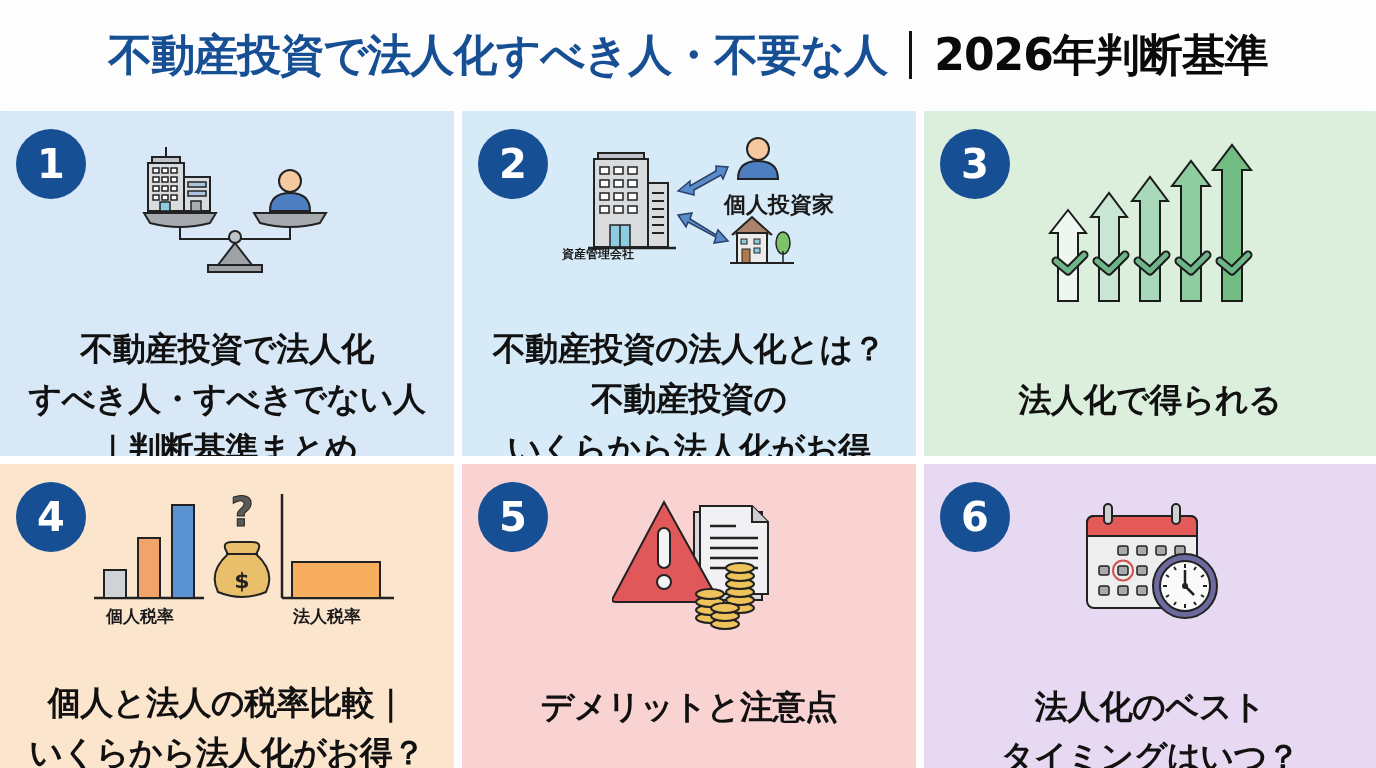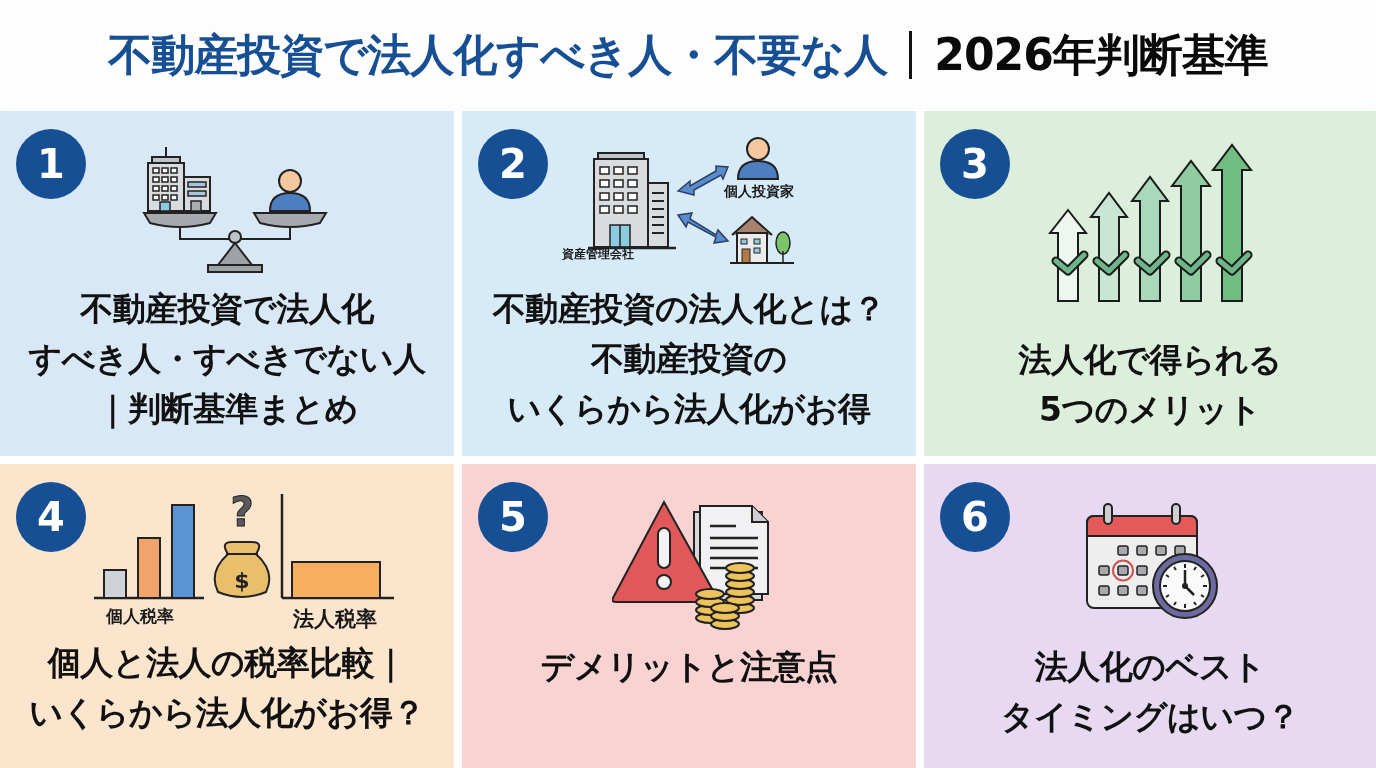--- a/index.html
+++ b/index.html
@@ -15,21 +15,21 @@
   .card { position: absolute; overflow: hidden; }
   .c1 { left: 0; top: 111px; width: 454px; height: 345px; background: #d8e8f6; }
   .c2 { left: 462px; top: 111px; width: 454px; height: 345px; background: #d6ebf7; }
   .c3 { left: 924px; top: 111px; width: 452px; height: 345px; background: #dcefdc; }
   .c4 { left: 0; top: 464px; width: 454px; height: 304px; background: #fbe5cd; }
   .c5 { left: 462px; top: 464px; width: 454px; height: 304px; background: #f9d3d2; }
   .c6 { left: 924px; top: 464px; width: 452px; height: 304px; background: #e6d9f1; }
 
   .badge { position: absolute; left: 16px; top: 18px; width: 70px; height: 70px; border-radius: 50%; background: #174f94; color: #fff; font-size: 40px; font-weight: bold; display: flex; align-items: center; justify-content: center; }
 
-  .caption { position: absolute; left: 0; width: 100%; text-align: center; font-weight: bold; color: #111; font-size: 33px; line-height: 50px; letter-spacing: -0.5px; }
+  .caption { position: absolute; left: 0; width: 100%; text-align: center; font-weight: bold; color: #111; font-size: 33px; line-height: 50px; letter-spacing: -0.5px; margin-top: 40px; }
   .caption div { white-space: nowrap; }
 
   .illus { position: absolute; }
   .lbl { position: absolute; font-weight: bold; color: #1a1a1a; white-space: nowrap; }
 </style>
 </head>
 <body>
 
 <div class="header">
   <div class="title">
@@ -128,21 +128,21 @@
     <path d="M150 100 L170 82 L190 100" fill="#a8826a" stroke="#222" stroke-width="2"></path>
     <rect x="155" y="98" width="30" height="30" fill="#ececec" stroke="#222" stroke-width="2"></rect>
     <rect x="159" y="104" width="6" height="5" fill="#8ccbe0" stroke="#222" stroke-width="1"></rect>
     <rect x="172" y="104" width="6" height="5" fill="#8ccbe0" stroke="#222" stroke-width="1"></rect>
     <rect x="172" y="113" width="6" height="5" fill="#8ccbe0" stroke="#222" stroke-width="1"></rect>
     <rect x="160" y="114" width="8" height="14" fill="#b07a4a" stroke="#222" stroke-width="1"></rect>
     <ellipse cx="201" cy="108" rx="7" ry="11" fill="#7cc46a" stroke="#222" stroke-width="1.5"></ellipse>
     <line x1="201" y1="116" x2="201" y2="128" stroke="#222" stroke-width="1.5"></line>
     <line x1="148" y1="128" x2="212" y2="128" stroke="#222" stroke-width="2"></line>
   </svg>
-  <div class="lbl" style="left:262px;top:72px;font-size:14px">個人投資家</div>
+  <div class="lbl" style="left:262px;top:79px;font-size:22px">個人投資家</div>
   <div class="lbl" style="left:100px;top:135px;font-size:12px">資産管理会社</div>
   <div class="caption" style="top:173px">
     <div>不動産投資の法人化とは？</div>
     <div>不動産投資の</div>
     <div>いくらから法人化がお得</div>
   </div>
 </div>
 
 <div class="card c3">
   <div class="badge">3</div>
@@ -164,21 +164,20 @@
     <g fill="none" stroke="#6fb58a" stroke-width="5" stroke-linecap="round" stroke-linejoin="round">
       <polyline points="8,118 20,128 36,112"></polyline>
         <polyline points="49,118 61,128 77,112"></polyline>
         <polyline points="90,118 102,128 118,112"></polyline>
         <polyline points="131,118 143,128 159,112"></polyline>
         <polyline points="172,118 184,128 200,112"></polyline>
     </g>
   </svg>
   <div class="caption" style="top:224px">
     <div>法人化で得られる</div>
-    <div>5つのメリット</div>
   </div>
 </div>
 
 <div class="card c4">
   <div class="badge">4</div>
   <svg class="illus" style="left:92px;top:28px" width="306" height="112" viewBox="0 0 306 112">
 
     <line x1="2" y1="106" x2="112" y2="106" stroke="#222" stroke-width="2.5"></line>
     <rect x="12" y="78" width="22" height="28" fill="#cfd2d6" stroke="#222" stroke-width="2"></rect>
     <rect x="46" y="46" width="22" height="60" fill="#f0a46c" stroke="#222" stroke-width="2"></rect>
@@ -187,21 +186,21 @@
     <text x="150" y="34" text-anchor="middle" font-size="40" font-weight="bold" fill="#5a5a5a" stroke="#222" stroke-width="1" font-family="DejaVu Sans, sans-serif">?</text>
     <path d="M136 62 Q128 50 140 50 L160 50 Q172 50 164 62 Q184 80 174 100 Q150 110 126 100 Q116 80 136 62 Z" fill="#e9bf6c" stroke="#222" stroke-width="2"></path>
     <line x1="134" y1="62" x2="166" y2="62" stroke="#222" stroke-width="2"></line>
     <text x="150" y="96" text-anchor="middle" font-size="22" font-weight="bold" fill="#222" font-family="DejaVu Sans, sans-serif">$</text>
 
     <line x1="190" y1="2" x2="190" y2="106" stroke="#222" stroke-width="2.5"></line>
     <line x1="190" y1="106" x2="302" y2="106" stroke="#222" stroke-width="2.5"></line>
     <rect x="200" y="70" width="88" height="36" fill="#f7ae5e" stroke="#222" stroke-width="2"></rect>
   </svg>
   <div class="lbl" style="left:106px;top:141px;font-size:17px">個人税率</div>
-  <div class="lbl" style="left:293px;top:141px;font-size:21px">法人税率</div>
+  <div class="lbl" style="left:293px;top:141px;font-size:17px">法人税率</div>
   <div class="caption" style="top:174px">
     <div>個人と法人の税率比較｜</div>
     <div>いくらから法人化がお得？</div>
   </div>
 </div>
 
 <div class="card c5">
   <div class="badge">5</div>
   <svg class="illus" style="left:150px;top:36px" width="170" height="132" viewBox="0 0 170 132">
 

